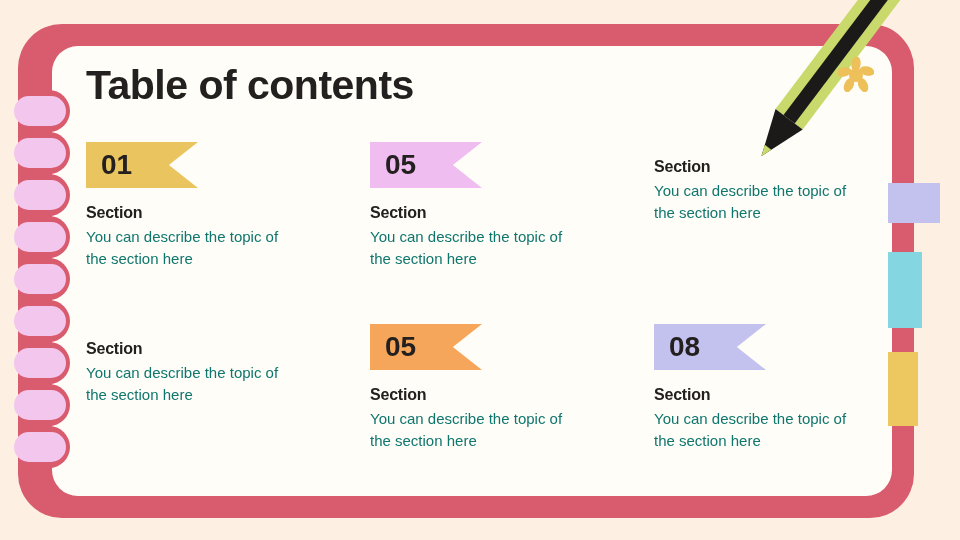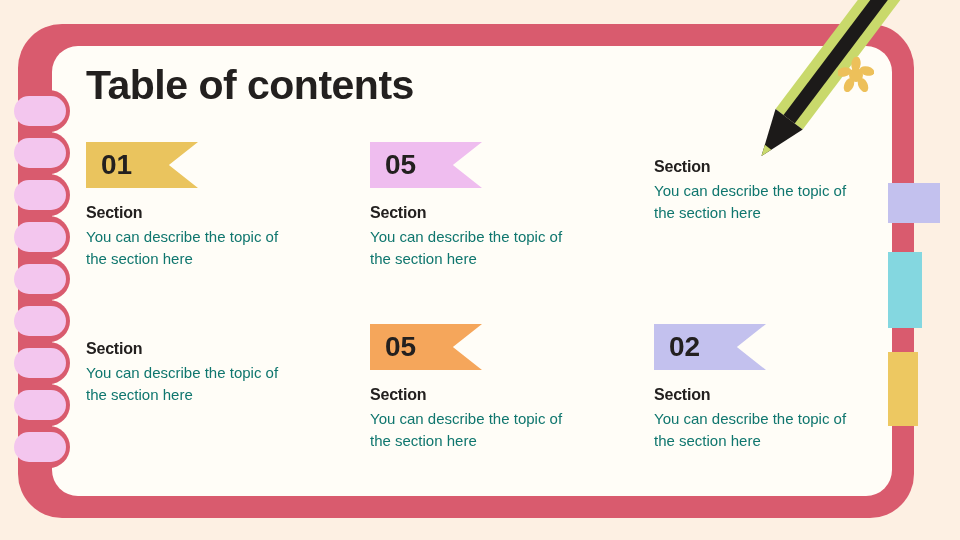--- a/index.html
+++ b/index.html
@@ -195,20 +195,20 @@
         <div class="ribbon-wrap">
           <div class="ribbon-shape" style="background: rgb(245, 166, 91);"></div>
           <div class="ribbon-num">05</div>
         </div>
         <div class="entry-title">Section</div>
         <div class="entry-desc">You can describe the topic of the section here</div>
       </div>
       <div class="toc-entry">
         <div class="ribbon-wrap">
           <div class="ribbon-shape" style="background: rgb(195, 193, 238);"></div>
-          <div class="ribbon-num">02</div>
+          <div class="ribbon-num">08</div>
         </div>
         <div class="entry-title">Section</div>
         <div class="entry-desc">You can describe the topic of the section here</div>
       </div>
     </div>
 
 </div>
 
 </body></html>

